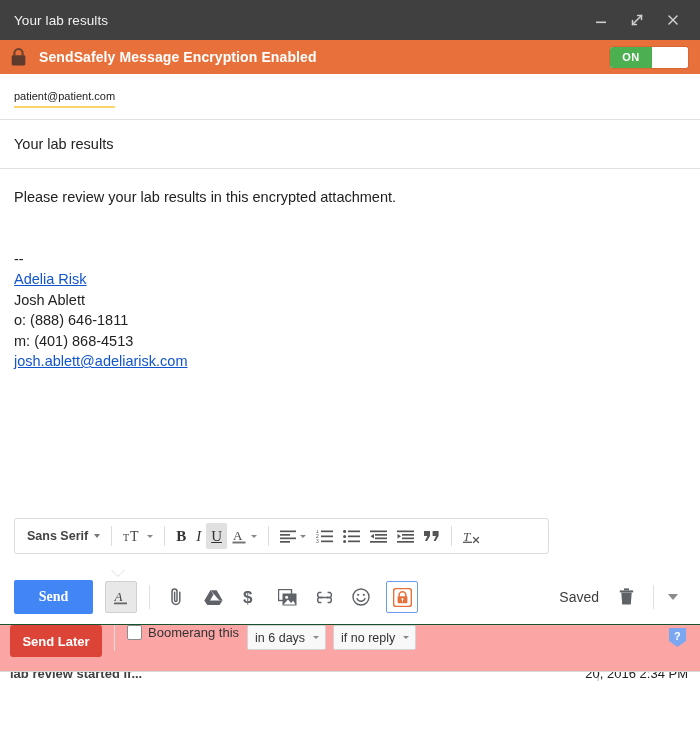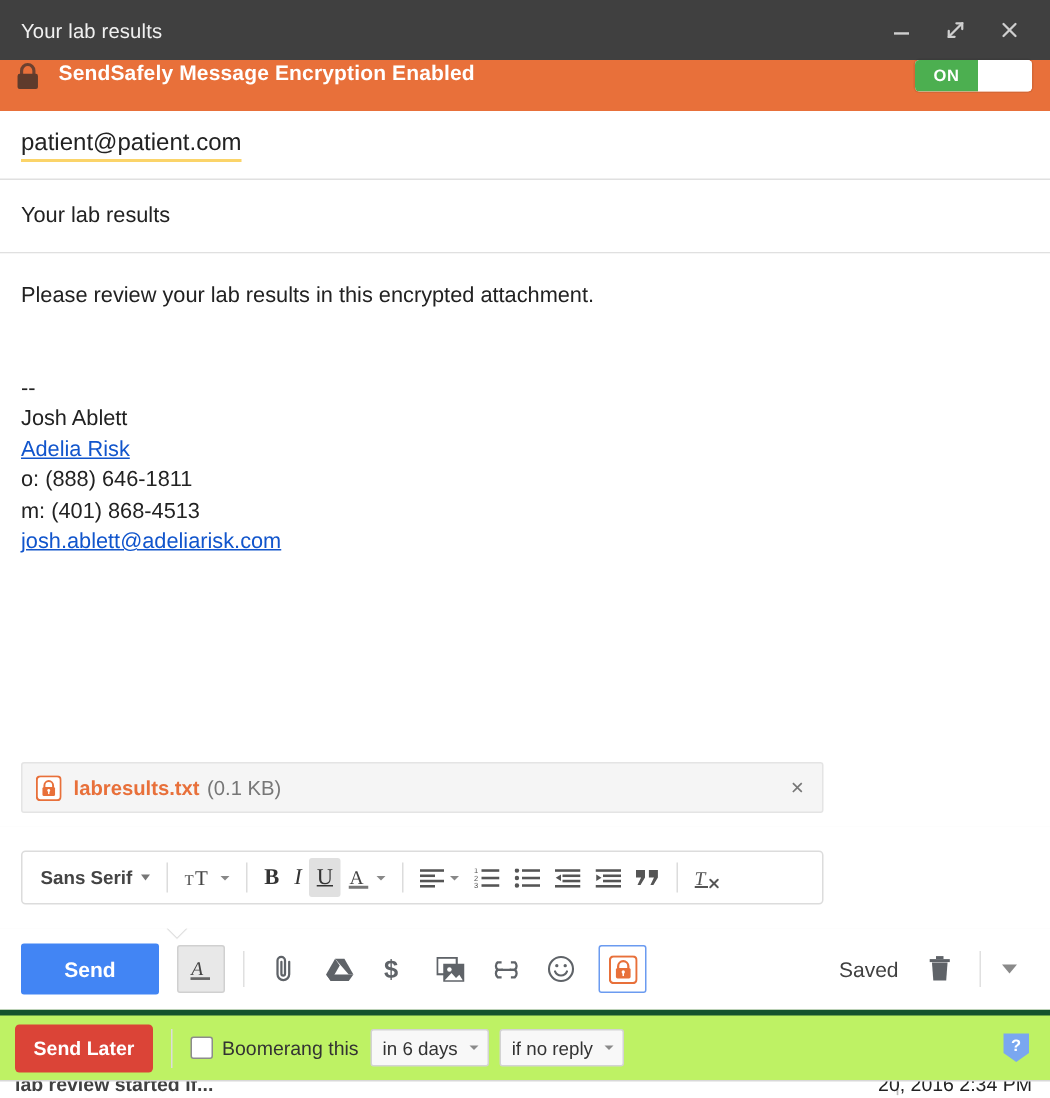--- a/index.html
+++ b/index.html
@@ -41,20 +41,21 @@
     display: flex; align-items: center; justify-content: center;
     cursor: pointer;
   }
   .win-btn svg { display:block; }
 
   
   .enc-bar {
     height: 34px;
     background: #e8703a;
     display: flex;
+    align-items: center;
     padding: 0 12px 0 10px;
     box-sizing: border-box;
   }
   .enc-lock { width: 20px; height: 22px; margin-right: 9px; flex: 0 0 auto; display:flex; align-items:center;}
   .enc-text {
     color: #ffffff;
     font-size: 14px;
     font-weight: bold;
     flex: 1;
     letter-spacing: .1px;
@@ -84,21 +85,21 @@
     border-bottom: 1px solid #e0e0e0;
     padding: 0 14px;
     box-sizing: border-box;
     background: #fff;
     display: flex;
     align-items: center;
   }
   .to-row { height: 46px; }
   .subject-row { height: 49px; }
   .to-value {
-    font-size: 16px;
+    font-size: 11px;
     color: #222;
     border-bottom: 2px solid #fbd469;
     line-height: 20px;
     padding-bottom: 0px;
     display: inline-block;
     cursor: text;
   }
   .subject-value {
     font-size: 14.5px;
     color: #222;
@@ -210,26 +211,26 @@
     padding: 0 14px;
     box-sizing: border-box;
     position: relative;
   }
   .send-btn {
     background: #4285f4;
     color: #fff;
     font-weight: bold;
     font-size: 14px;
     height: 34px;
-    width: 92px;
+    width: 79px;
     border: none;
     border-radius: 2px;
     cursor: pointer;
     display:flex; align-items:center; justify-content:center;
-    font-family: Liberation Sans, sans-serif;
+    font-family: Liberation Serif, serif;
   }
   .fmt-toggle {
     margin-left: 12px;
     width: 30px; height: 30px;
     background: #e8e8e8;
     border: 1px solid #d0d0d0;
     border-radius: 2px;
     display: flex; align-items: center; justify-content: center;
     cursor: pointer;
   }
@@ -264,25 +265,25 @@
     top: -1px; left: 111px;
     width: 0; height: 0;
     border-left: 7px solid transparent;
     border-right: 7px solid transparent;
     border-top: 7px solid #fff;
     filter: drop-shadow(0 1px 0 #dcdcdc);
   }
 
   
   .boom-bar {
-    background: #bef264;
-    border-top: 4px solid #14532d;
+    background: #fca5a5;
+    border-top: 1px solid #14532d;
     height: 47px;
     display: flex;
-    align-items: center;
+    align-items: flex-start;
     padding: 0 12px 0 10px;
     box-sizing: border-box;
   }
   .send-later {
     background: #db4437;
     color: #fff;
     font-weight: bold;
     font-size: 13px;
     height: 32px;
     width: 92px;
@@ -394,43 +395,27 @@
 
   <div class="field-row subject-row">
     <span class="subject-value" title="Subject">Your lab results</span>
   </div>
 
   <div class="body-area">
     <div class="body-para body-line">Please review your lab results in this encrypted attachment.</div>
     <div class="body-blank"></div>
     <div class="body-blank"></div>
     <div class="body-line">--</div>
+    <div class="body-line"><span class="body-link">Adelia Risk</span></div>
     <div class="body-line">Josh Ablett</div>
-    <div class="body-line"><span class="body-link">Adelia Risk</span></div>
     <div class="body-line">o: (888) 646-1811</div>
     <div class="body-line">m: (401) 868-4513</div>
     <div class="body-line"><span class="body-link">josh.ablett@adeliarisk.com</span></div>
   </div>
 
-  <div class="attach-wrap">
-    <div class="attach-chip">
-      <span class="attach-icon">
-        <svg width="17" height="17" viewBox="0 0 17 17">
-          <rect x="0.5" y="0.5" width="16" height="16" rx="2.5" fill="#fff" stroke="#e8703a" stroke-width="1.4"></rect>
-          <path d="M5.6 8 V6.6 a2.9 2.9 0 0 1 5.8 0 V8" fill="none" stroke="#e8703a" stroke-width="1.3"></path>
-          <rect x="4.3" y="7.6" width="8.4" height="6.1" rx="1" fill="#e8703a"></rect>
-          <circle cx="8.5" cy="10" r="0.95" fill="#fff"></circle>
-          <rect x="8.05" y="10.2" width="0.9" height="2.2" fill="#fff"></rect>
-        </svg>
-      </span>
-      <span class="attach-name">labresults.txt</span>
-      <span class="attach-size">(0.1 KB)</span>
-      <span class="attach-x">×</span>
-    </div>
-  </div>
 
   <div class="fmt-wrap">
     <div class="fmt-bar">
 
       <div class="fmt-item font-name">
         <span>Sans Serif</span>
         <span class="caret"></span>
       </div>
       <div class="fmt-sep"></div>
 

